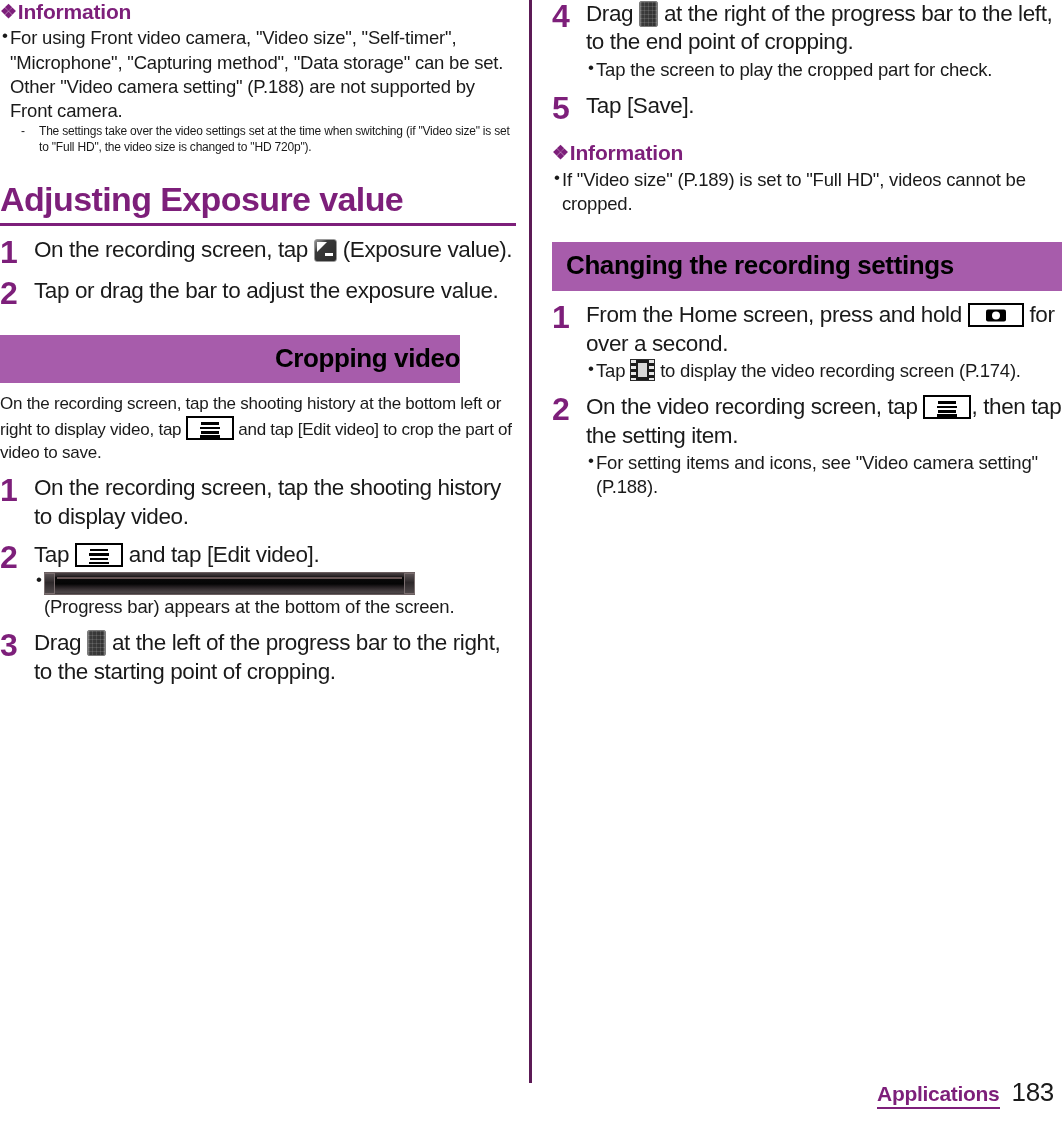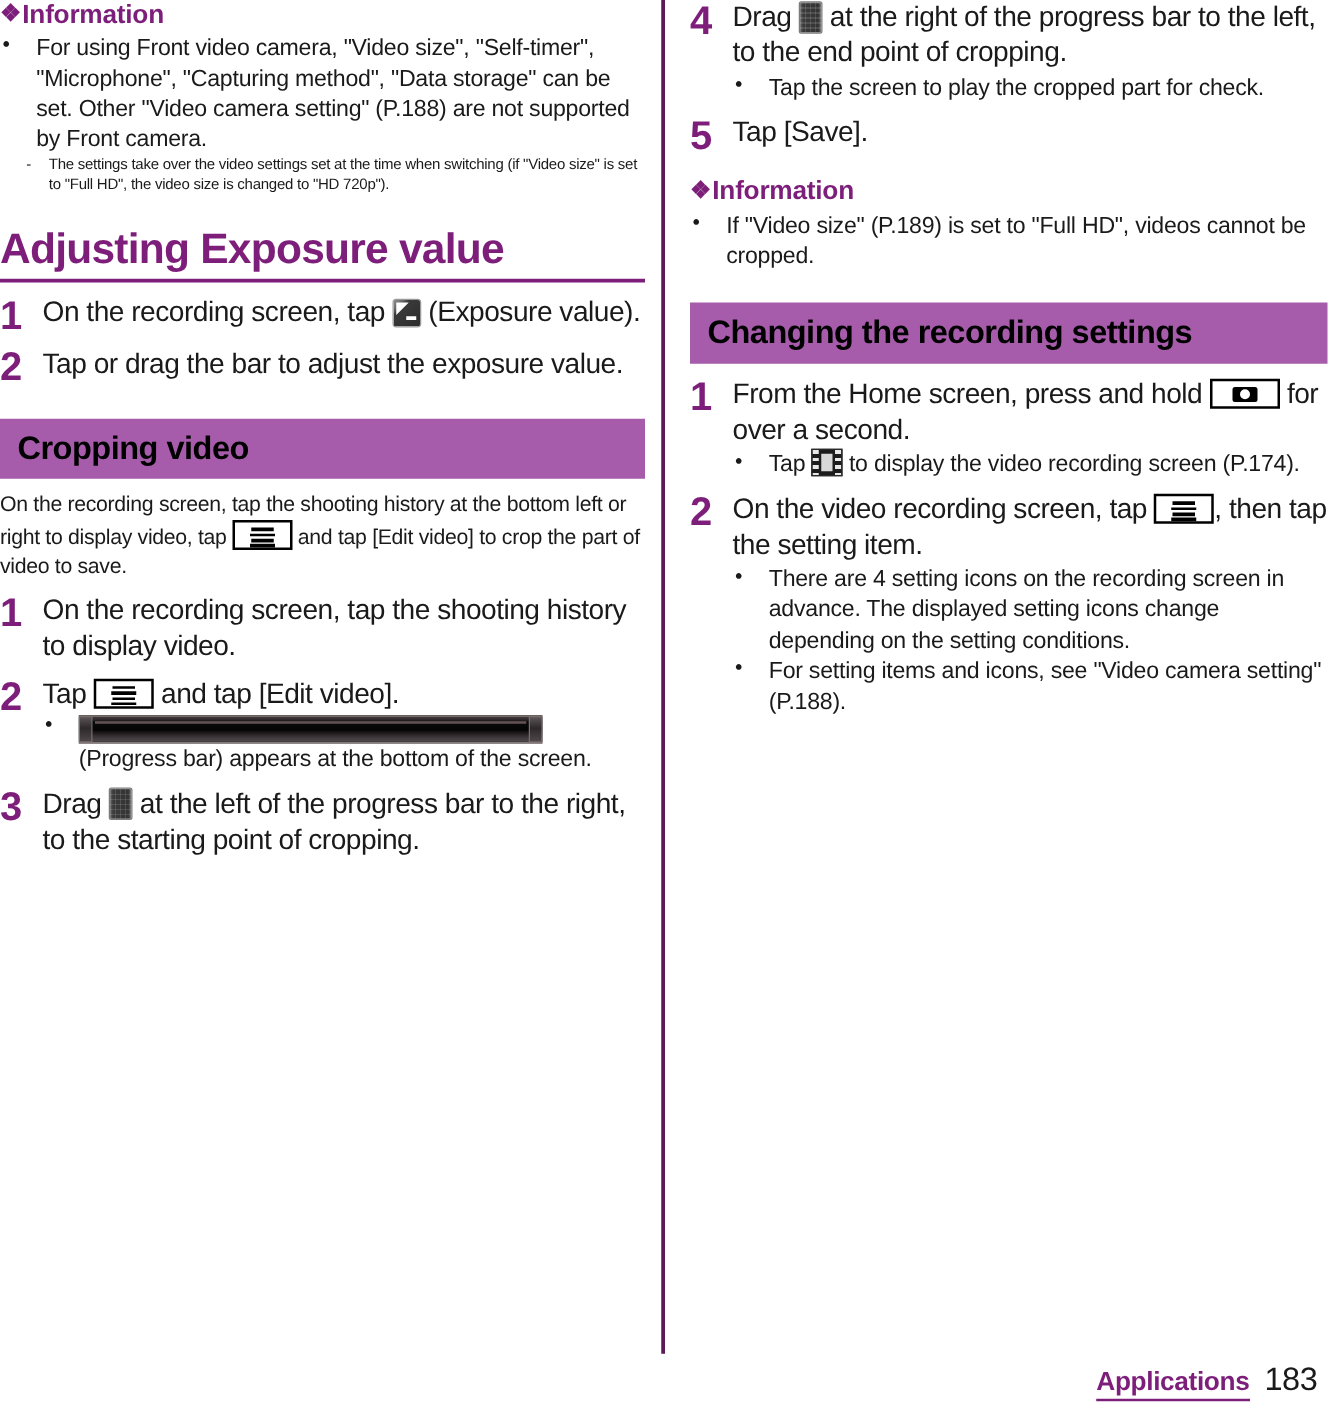--- a/index.html
+++ b/index.html
@@ -71,39 +71,39 @@
 
   .band {
     background: #a75cab;
     color: #000000;
     font-weight: bold;
     font-size: 26px;
     letter-spacing: -0.4px;
     line-height: 1.30;
     padding: 7px 0 8px 14px;
   }
-  .band-left { margin-left: 0; width: 516px; box-sizing: border-box; }
+  .band-left { margin-left: 0; width: 460px; box-sizing: border-box; text-align: right; }
   .band-right { margin-left: 0; width: 598px; box-sizing: border-box; }
 
   
   .para {
     font-size: 17px;
     line-height: 1.33;
     letter-spacing: -0.25px;
     margin: 0;
   }
 
   .bullets {
     list-style: none;
     margin: 0;
     padding: 0;
   }
   .bullets > li {
     position: relative;
-    padding-left: 29px;
+    padding-left: 10px;
     font-size: 18.5px;
     line-height: 1.32;
     letter-spacing: -0.2px;
     margin-bottom: 0px;
   }
   .bullets > li::before {
     content: "\2022";
     position: absolute;
     left: 2px;
     top: -1px;
@@ -318,21 +318,21 @@
     top: 4px;
     height: 2px;
     background: #b08f90;
     opacity: .55;
   }
 
   
   .footer {
     position: absolute;
     right: 8px;
-    bottom: 12px;
+    bottom: 24px;
     display: flex;
     align-items: baseline;
     gap: 12px;
   }
   .footer-chapter {
     color: #7d1f7a;
     font-weight: bold;
     font-size: 21px;
     letter-spacing: -0.3px;
     border-bottom: 2.5px solid #7d1f7a;
@@ -485,21 +485,20 @@
           </ul>
         </div>
       </div>
 
       <div class="step">
         <div class="step-num">2</div>
         <div class="step-body">
           <p class="step-title"><span>On the video recording screen, tap</span>
             <span class="icon ico-menu"><i></i><i></i><i></i><i></i></span><span>, then tap the setting item.</span></p>
           <ul class="bullets step-notes">
-            <li>There are 4 setting icons on the recording screen in advance. The displayed setting icons change depending on the setting conditions.</li>
             <li>For setting items and icons, see "Video camera setting" (P.188).</li>
           </ul>
         </div>
       </div>
     </div>
   </div>
 
   <div class="footer">
     <span class="footer-chapter">Applications</span>
     <span class="footer-page">183</span>

